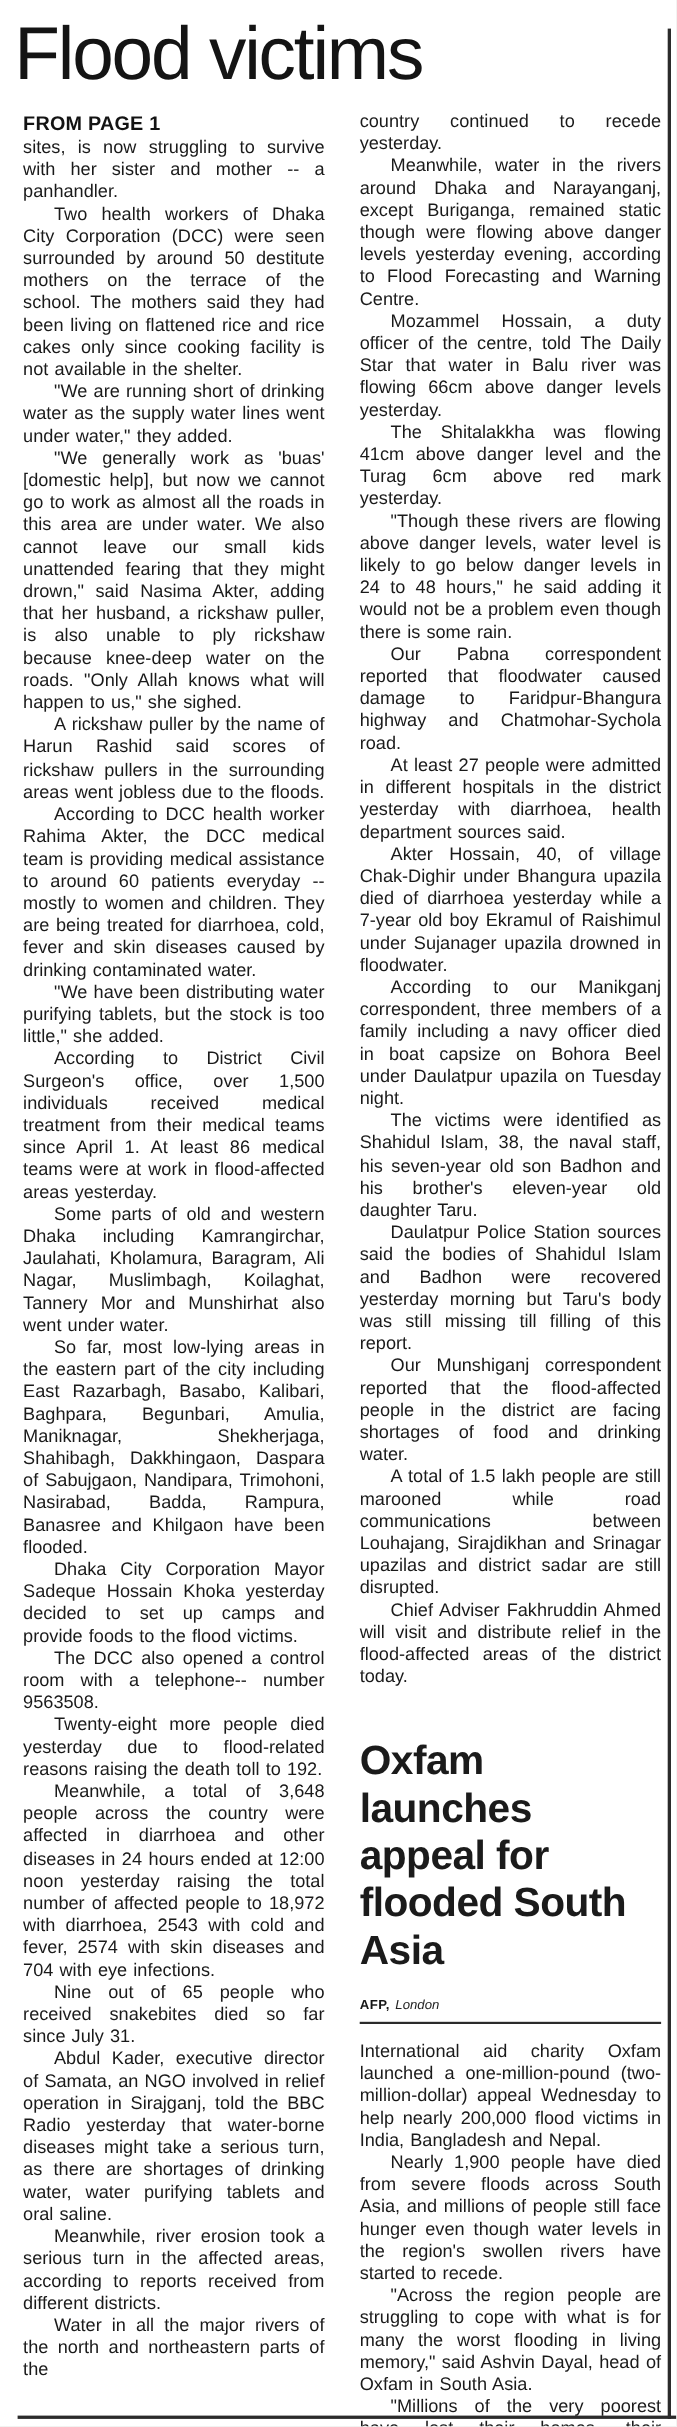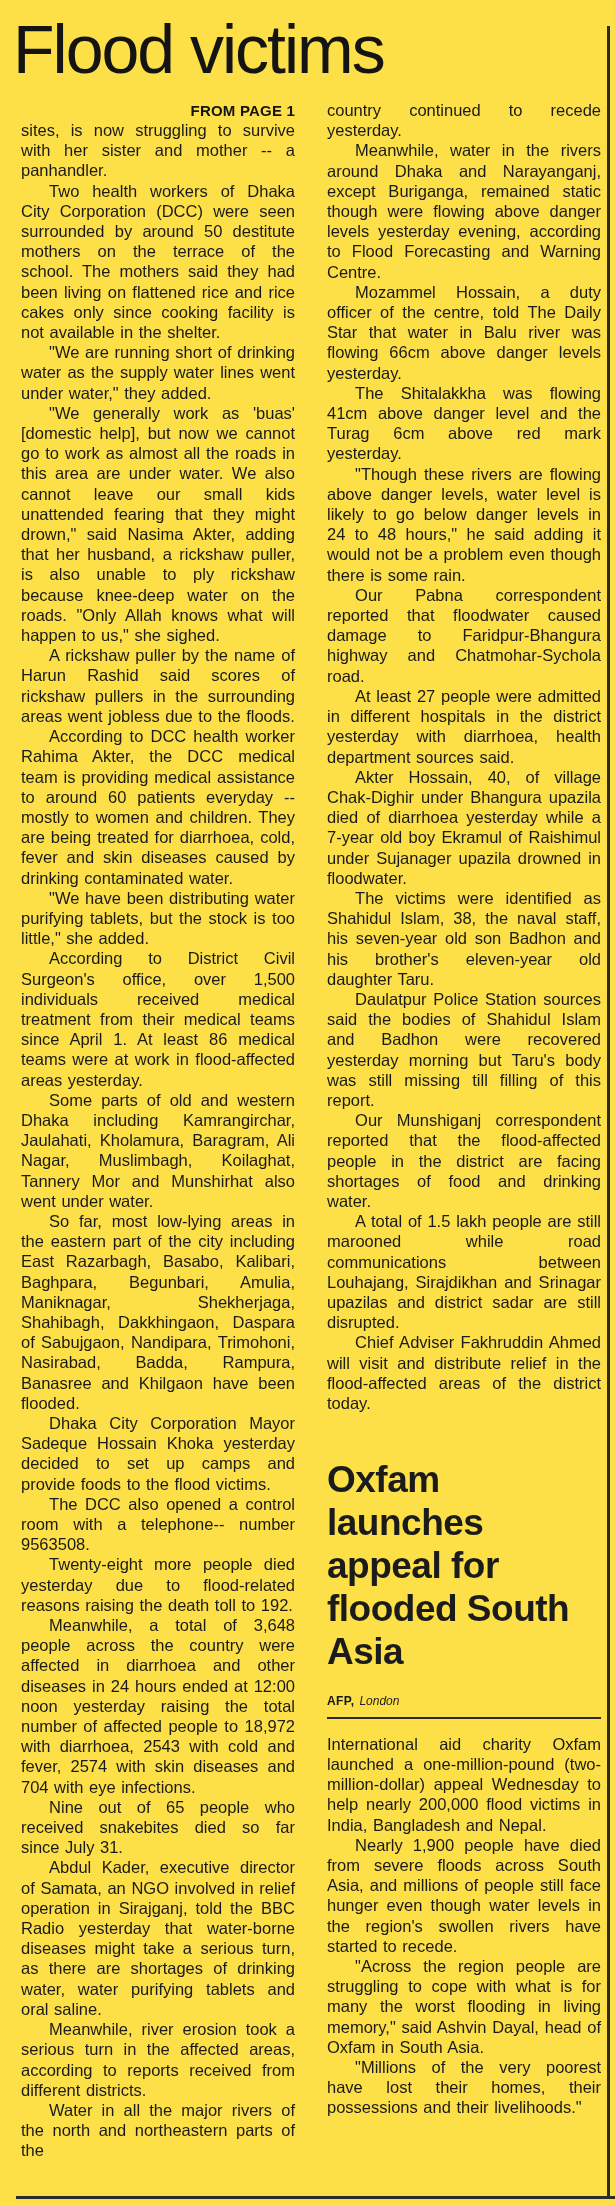--- a/index.html
+++ b/index.html
@@ -1,20 +1,20 @@
 <!DOCTYPE html>
 <html><head>
 <meta charset="utf-8">
 <style>
   html, body { margin: 0; padding: 0; background: #e9e9e7; }
   .sheet {
     position: relative;
     width: 615px;
     height: 2206px;
-    background: #fde047;
+    background: #ffffff;
     overflow: hidden;
     font-family: "Liberation Sans", sans-serif;
     color: #161616;
   }
   .main-headline {
     position: absolute;
     left: 13px;
     top: 14px;
     margin: 0;
     font-size: 68px;
@@ -44,25 +44,24 @@
     position: absolute;
     top: 100px;
     left: 21px;
     width: 580px;
     display: flex;
     gap: 32px;
   }
   .col { width: 274px; }
   .from-page {
     font-weight: bold;
-    font-size: 15px;
+    font-size: 18px;
     letter-spacing: 0.2px;
     margin: 2px 0 1px 0;
     color: #131313;
-    text-align: right;
   }
   .body p {
     margin: 0;
     text-align: justify;
     font-size: 16.5px;
     line-height: 20.2px;
     text-indent: 1.7em;
     color: #1a1a1a;
     word-spacing: 0.06em;
   }
@@ -124,20 +123,21 @@
     <div class="col">
       <div class="body">
           <p>country continued to recede yesterday.</p>
           <p>Meanwhile, water in the rivers around Dhaka and Narayanganj, except Buriganga, remained static though were flowing above danger levels yesterday evening, according to Flood Forecasting and Warning Centre.</p>
           <p>Mozammel Hossain, a duty officer of the centre, told The Daily Star that water in Balu river was flowing 66cm above danger levels yesterday.</p>
           <p>The Shitalakkha was flowing 41cm above danger level and the Turag 6cm above red mark yesterday.</p>
           <p>"Though these rivers are flowing above danger levels, water level is likely to go below danger levels in 24 to 48 hours," he said adding it would not be a problem even though there is some rain.</p>
           <p>Our Pabna correspondent reported that floodwater caused damage to Faridpur-Bhangura highway and Chatmohar-Sychola road.</p>
           <p>At least 27 people were admitted in different hospitals in the district yesterday with diarrhoea, health department sources said.</p>
           <p>Akter Hossain, 40, of village Chak-Dighir under Bhangura upazila died of diarrhoea yesterday while a 7-year old boy Ekramul of Raishimul under Sujanager upazila drowned in floodwater.</p>
+          <p>According to our Manikganj correspondent, three members of a family including a navy officer died in boat capsize on Bohora Beel under Daulatpur upazila on Tuesday night.</p>
           <p>The victims were identified as Shahidul Islam, 38, the naval staff, his seven-year old son Badhon and his brother's eleven-year old daughter Taru.</p>
           <p>Daulatpur Police Station sources said the bodies of Shahidul Islam and Badhon were recovered yesterday morning but Taru's body was still missing till filling of this report.</p>
           <p>Our Munshiganj correspondent reported that the flood-affected people in the district are facing shortages of food and drinking water.</p>
           <p>A total of 1.5 lakh people are still marooned while road communications between Louhajang, Sirajdikhan and Srinagar upazilas and district sadar are still disrupted.</p>
           <p>Chief Adviser Fakhruddin Ahmed will visit and distribute relief in the flood-affected areas of the district today.</p>
         </div>
 
       <div class="oxfam">
         <h2 class="oxfam-headline">Oxfam launches appeal for flooded South Asia</h2>
         <div class="byline">

